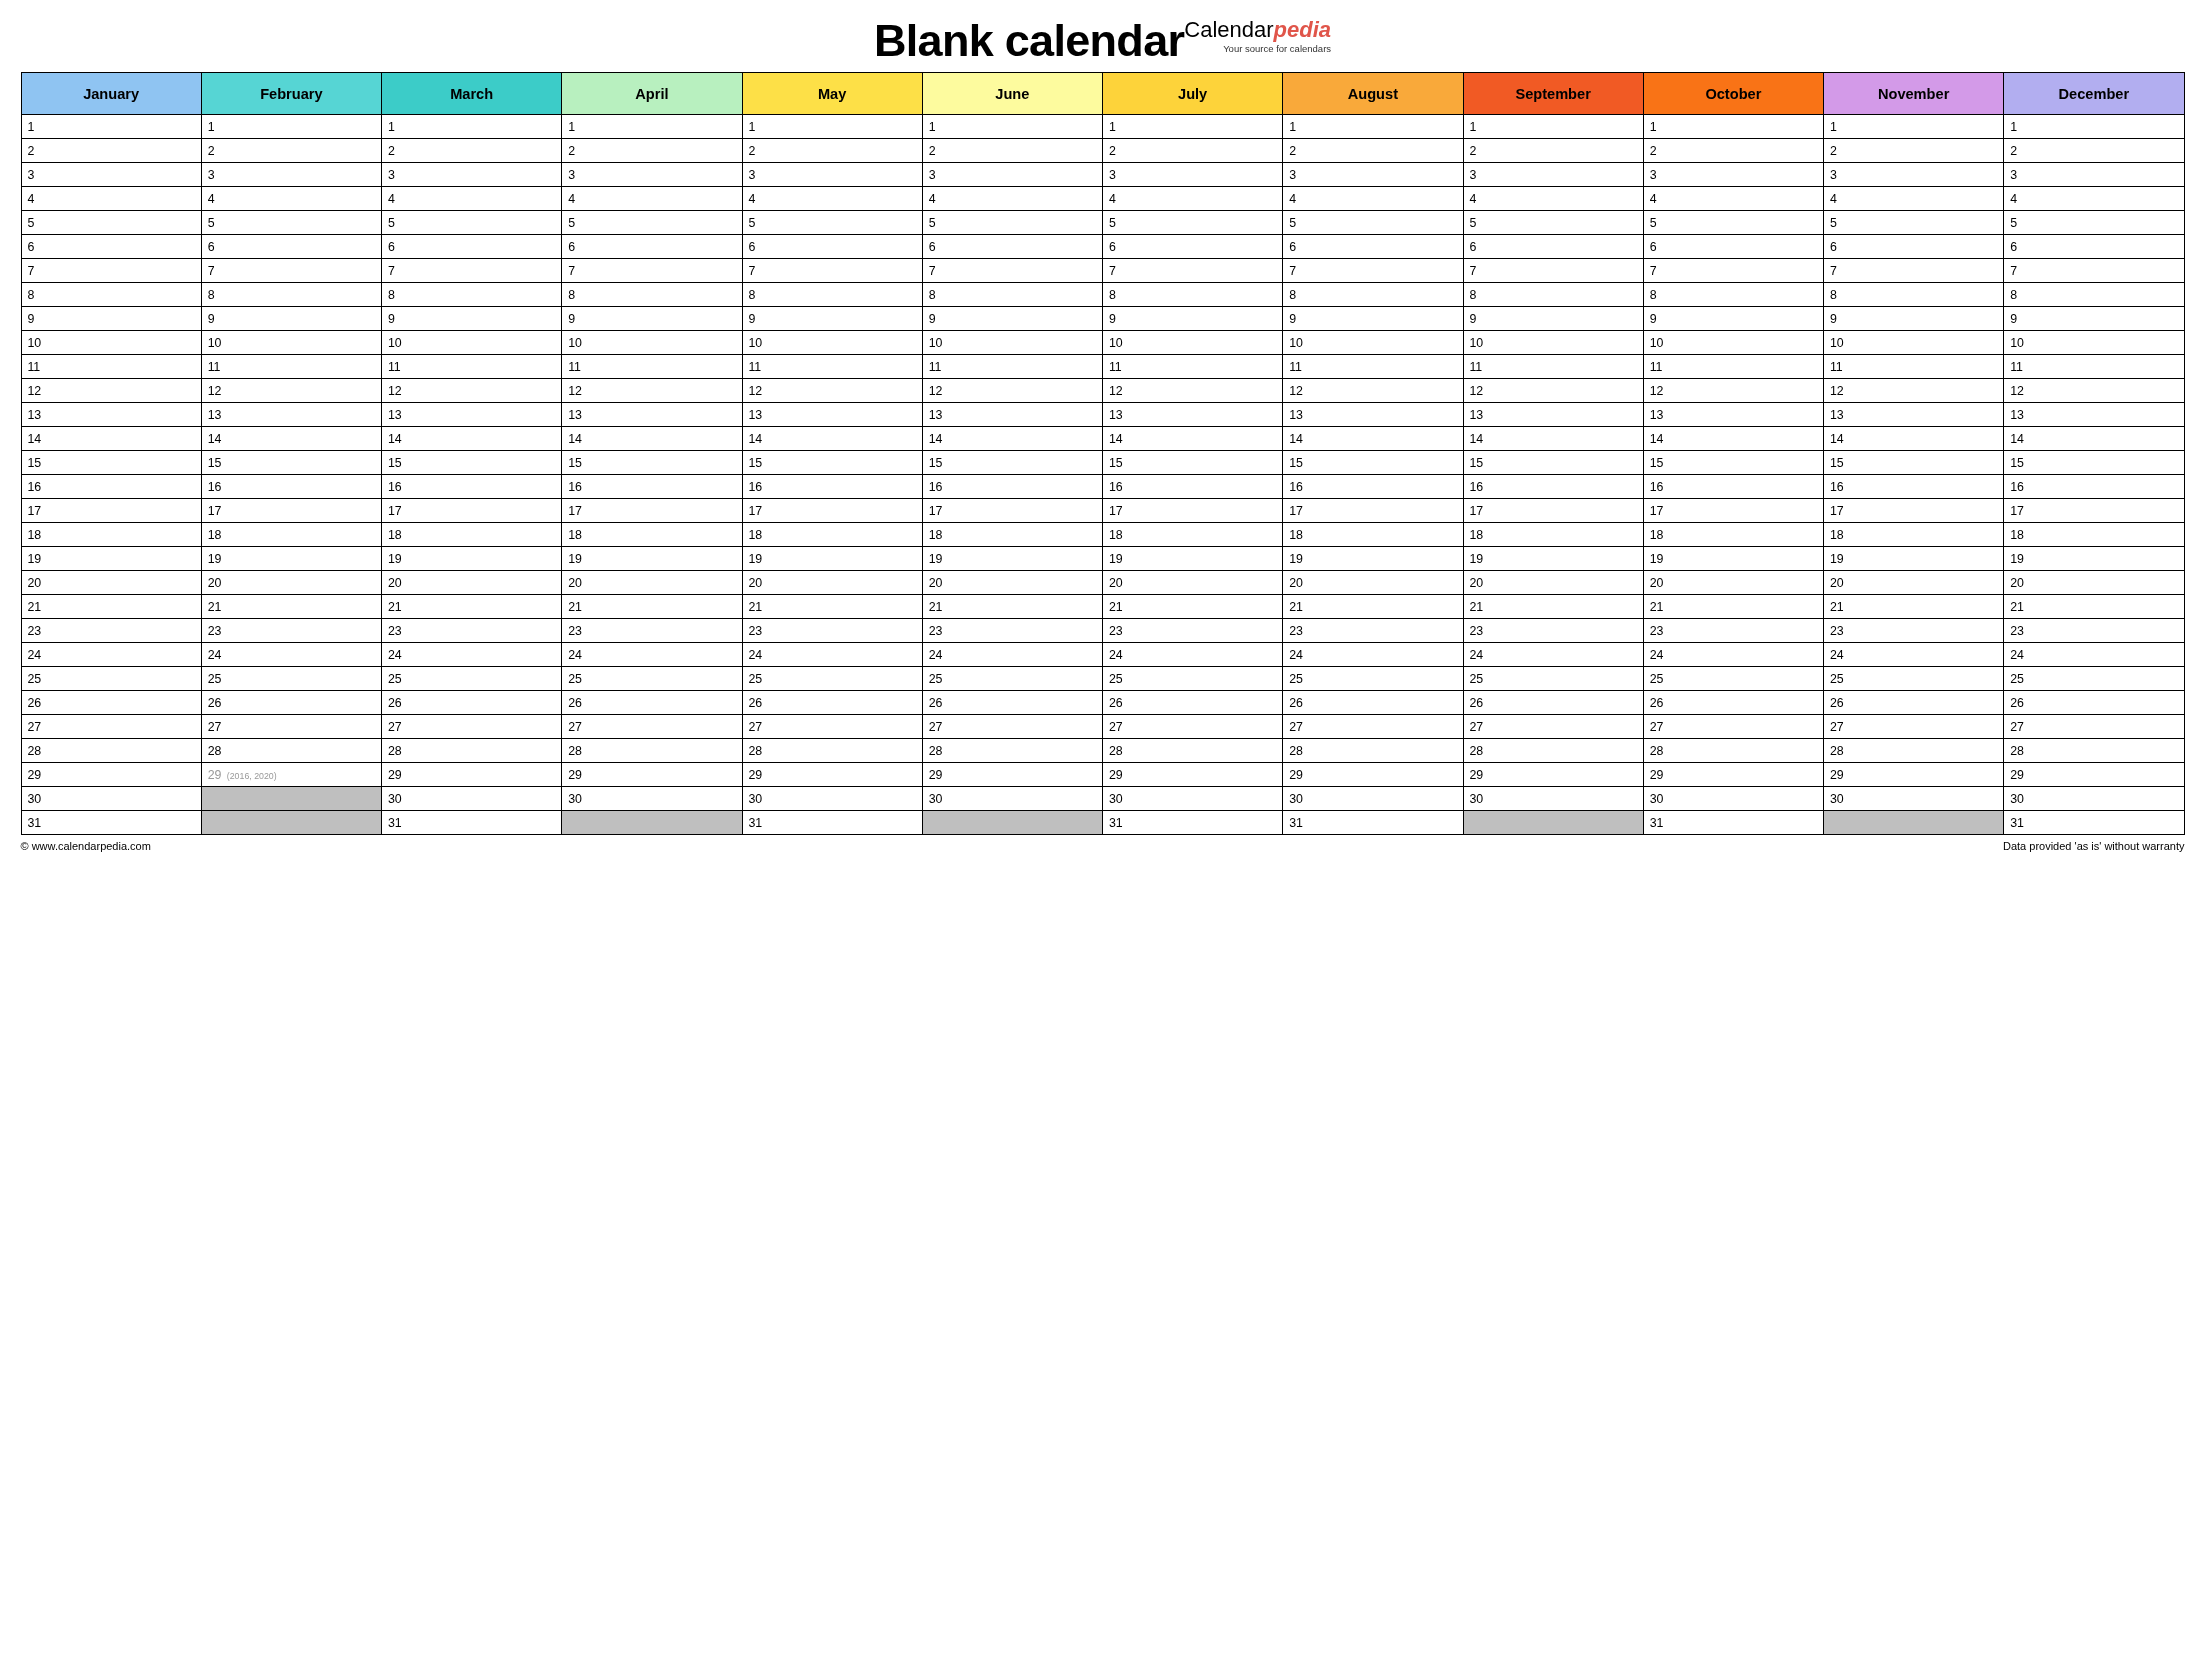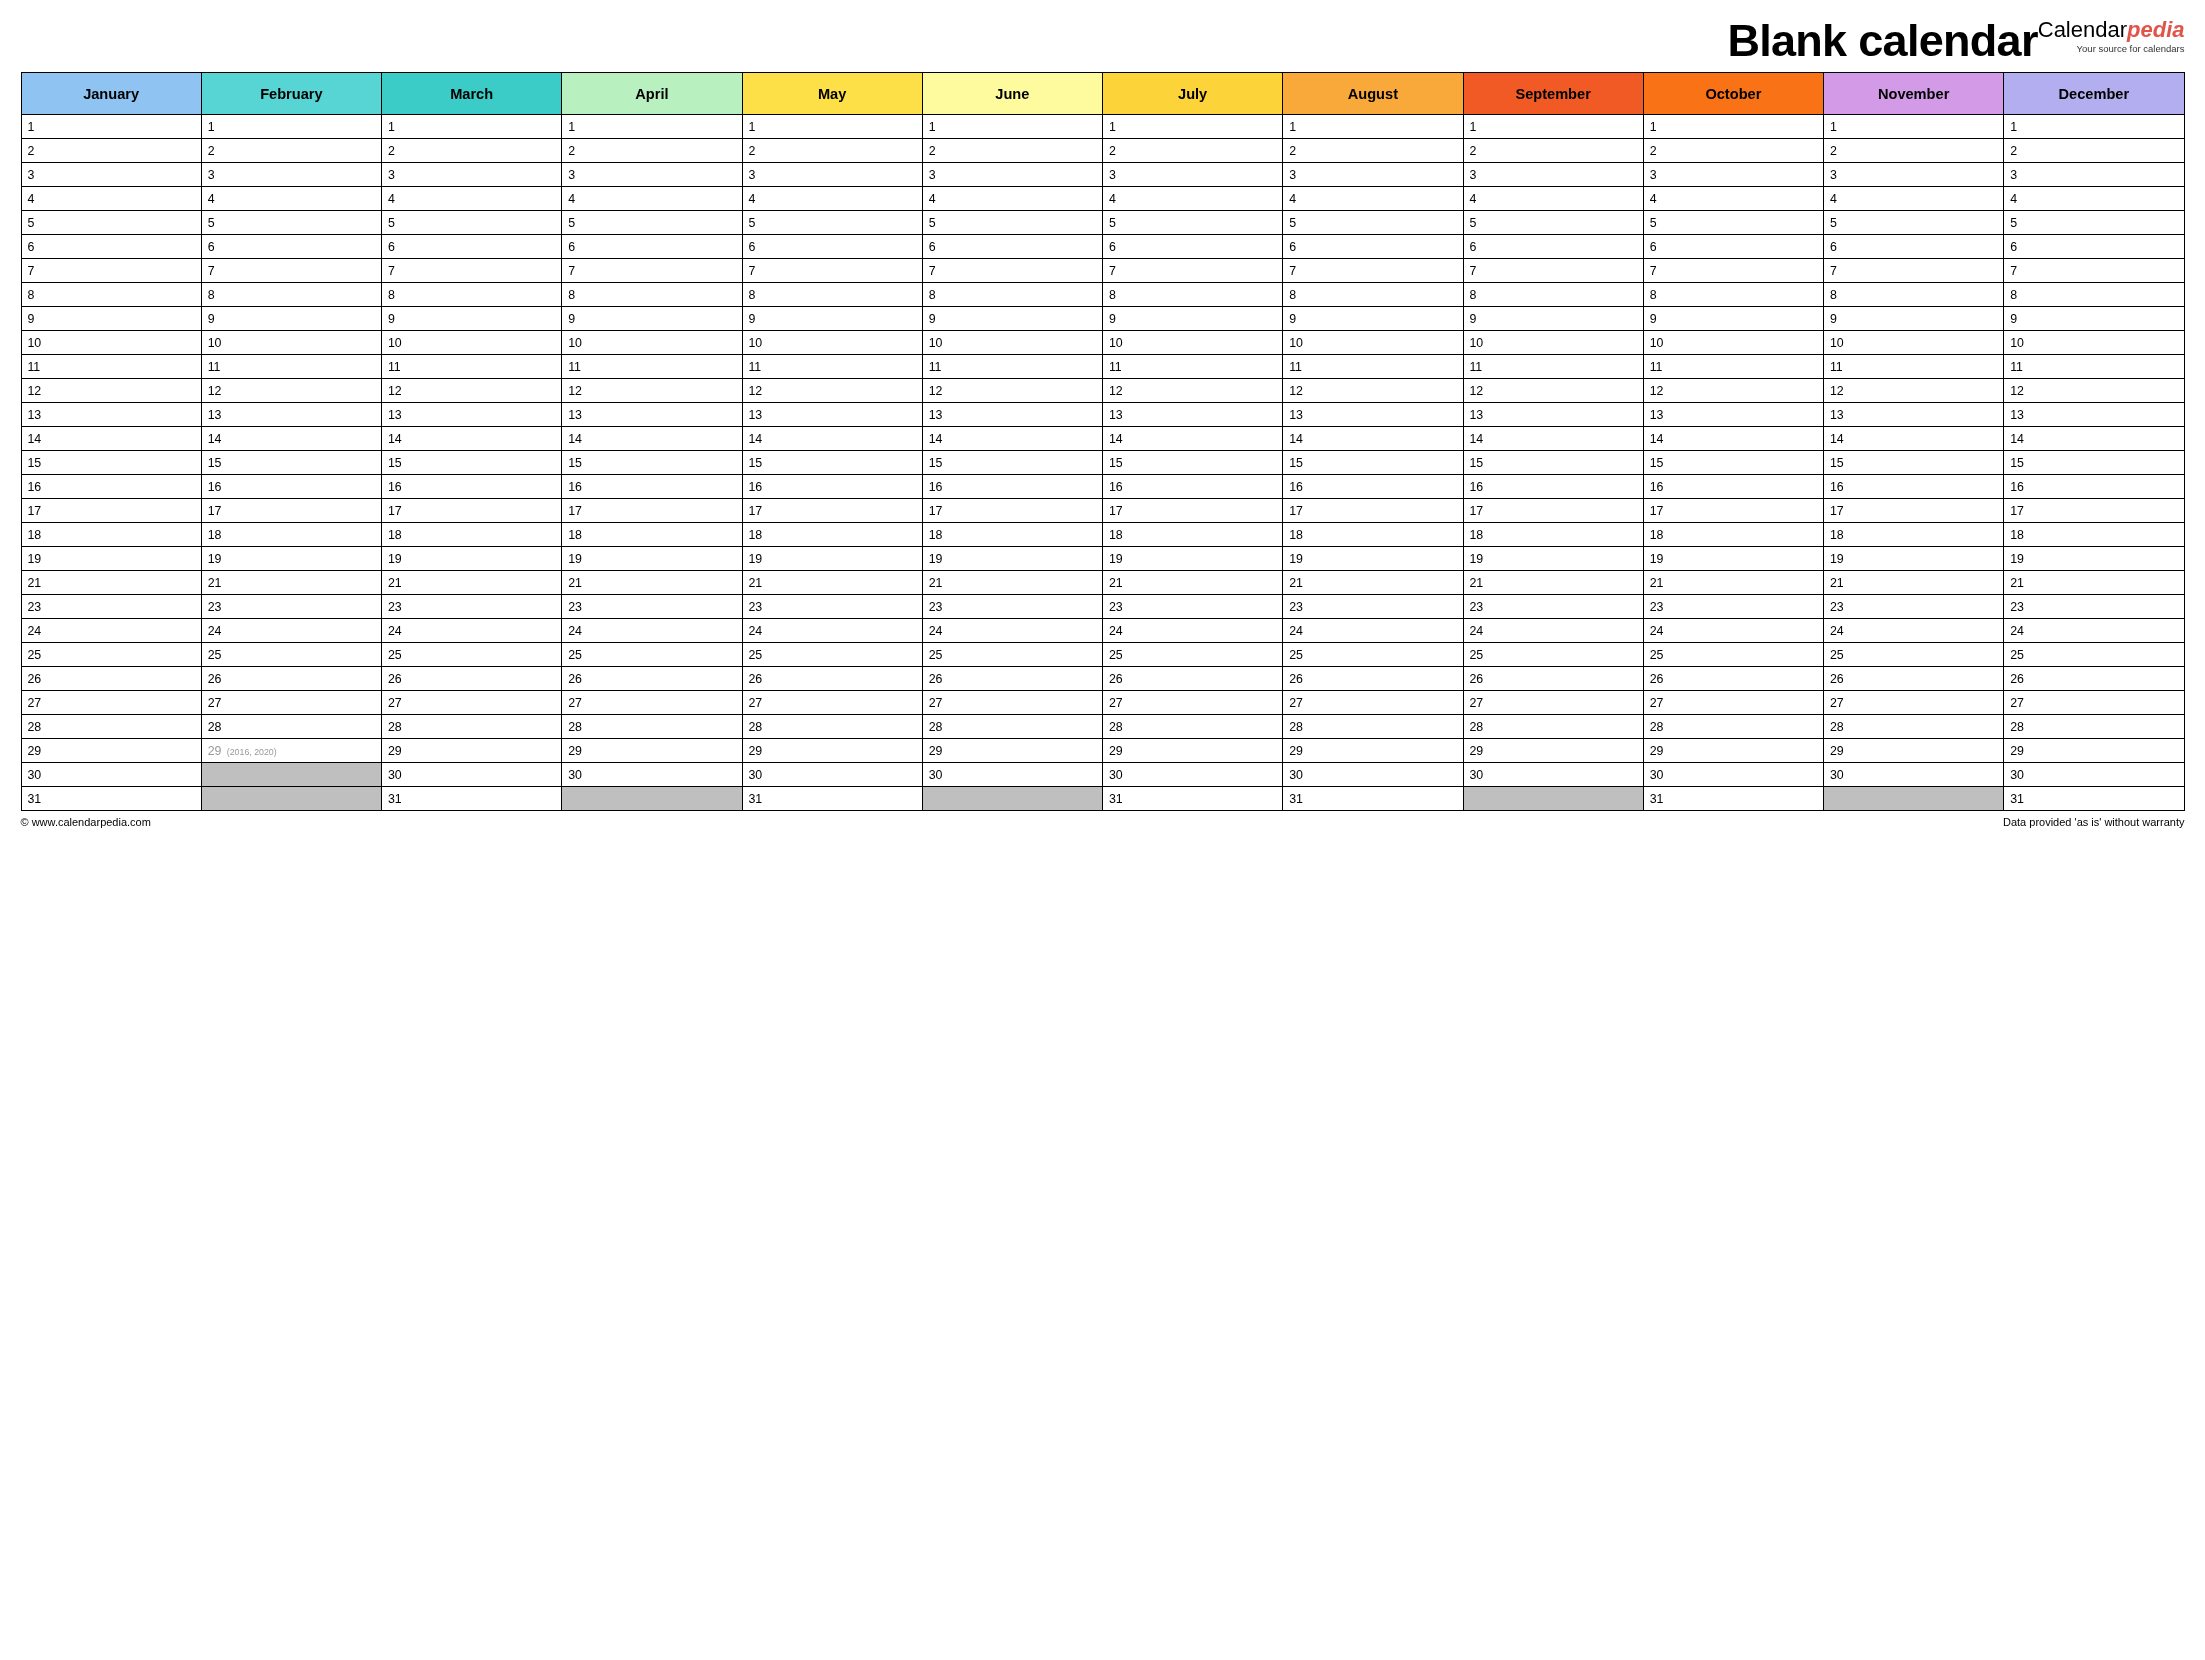--- a/index.html
+++ b/index.html
@@ -3,21 +3,21 @@
 <meta charset="utf-8">
 <style>
   * { box-sizing: border-box; margin: 0; padding: 0; }
   body {
     font-family: Arial, Helvetica, sans-serif;
     background: #fff;
     padding: 14.6px 20.5px;
   }
   .header {
     display: flex;
-    justify-content: flex-end;
+    justify-content: center;
     align-items: flex-start;
     margin-bottom: 5.9px;
   }
   .title {
     font-size: 45px;
     font-weight: bold;
     color: #000;
     letter-spacing: -0.7px;
   }
   .brand {
@@ -371,20 +371,34 @@
         <td>19</td>
         <td>19</td>
         <td>19</td>
         <td>19</td>
         <td>19</td>
         <td>19</td>
         <td>19</td>
         <td>19</td>
       </tr>
       <tr>
+        <td>20</td>
+        <td>20</td>
+        <td>20</td>
+        <td>20</td>
+        <td>20</td>
+        <td>20</td>
+        <td>20</td>
+        <td>20</td>
+        <td>20</td>
+        <td>20</td>
+        <td>20</td>
+        <td>20</td>
+      </tr>
+      <tr>
         <td>21</td>
         <td>21</td>
         <td>21</td>
         <td>21</td>
         <td>21</td>
         <td>21</td>
         <td>21</td>
         <td>21</td>
         <td>21</td>
         <td>21</td>

